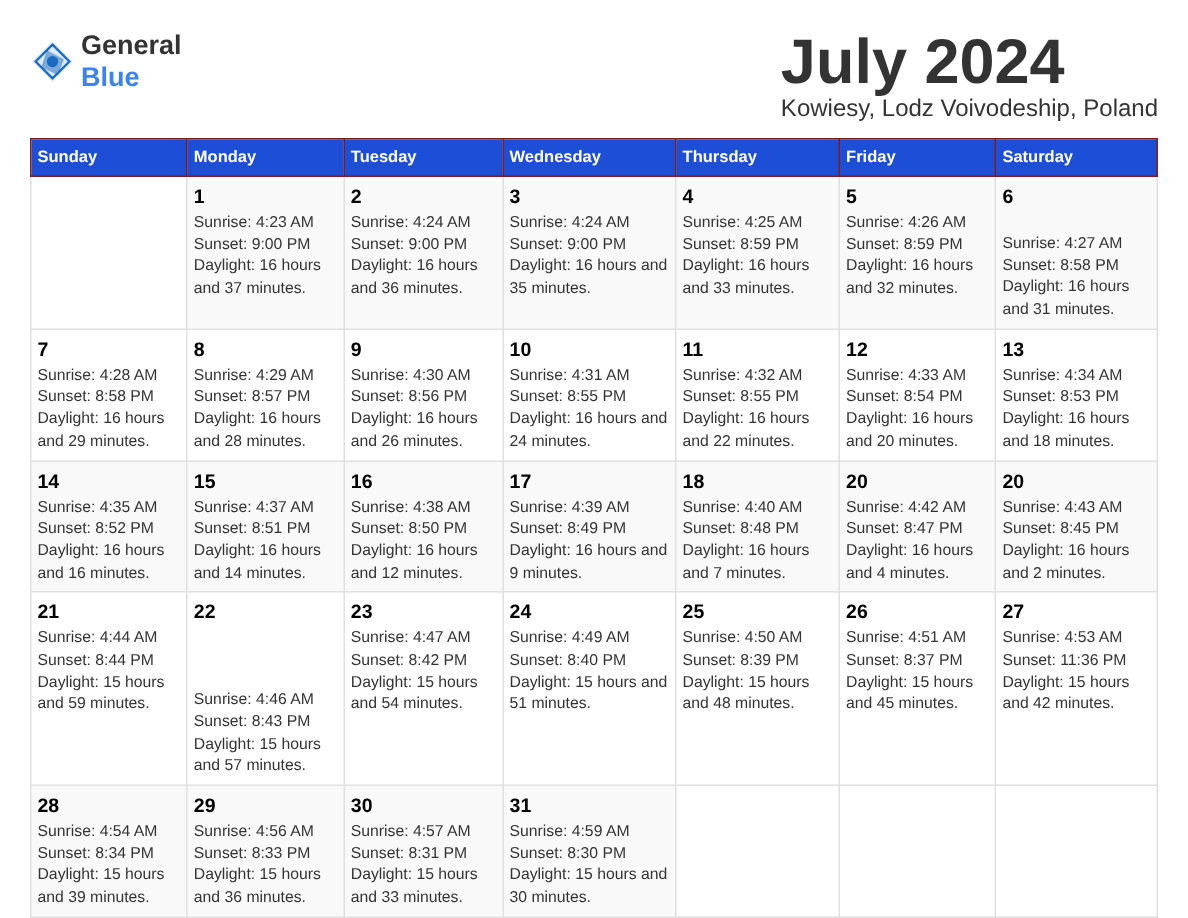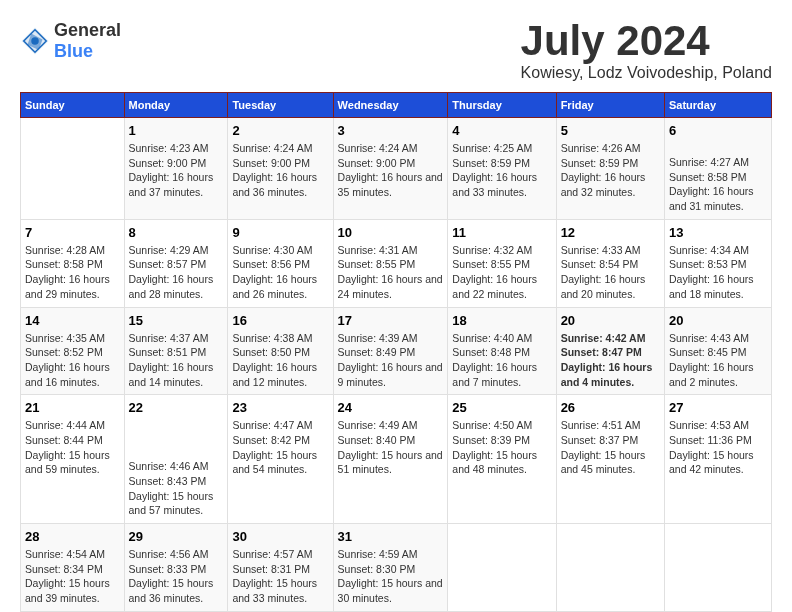--- a/index.html
+++ b/index.html
@@ -236,21 +236,21 @@
 Daylight: 16 hours and 9 minutes.</div>
         </td>
         <td>
           <div class="cell-date">18</div>
           <div class="cell-info" style="white-space: pre-line;">Sunrise: 4:40 AM
 Sunset: 8:48 PM
 Daylight: 16 hours and 7 minutes.</div>
         </td>
         <td>
           <div class="cell-date">20</div>
-          <div class="cell-info" style="white-space: pre-line; font-weight: bold;">Sunrise: 4:42 AM
+          <div class="cell-info" style="white-space: pre-line;">Sunrise: 4:42 AM
 Sunset: 8:47 PM
 Daylight: 16 hours and 4 minutes.</div>
         </td>
         <td>
           <div class="cell-date">20</div>
           <div class="cell-info" style="white-space: pre-line;">Sunrise: 4:43 AM
 Sunset: 8:45 PM
 Daylight: 16 hours and 2 minutes.</div>
         </td>
       </tr>

